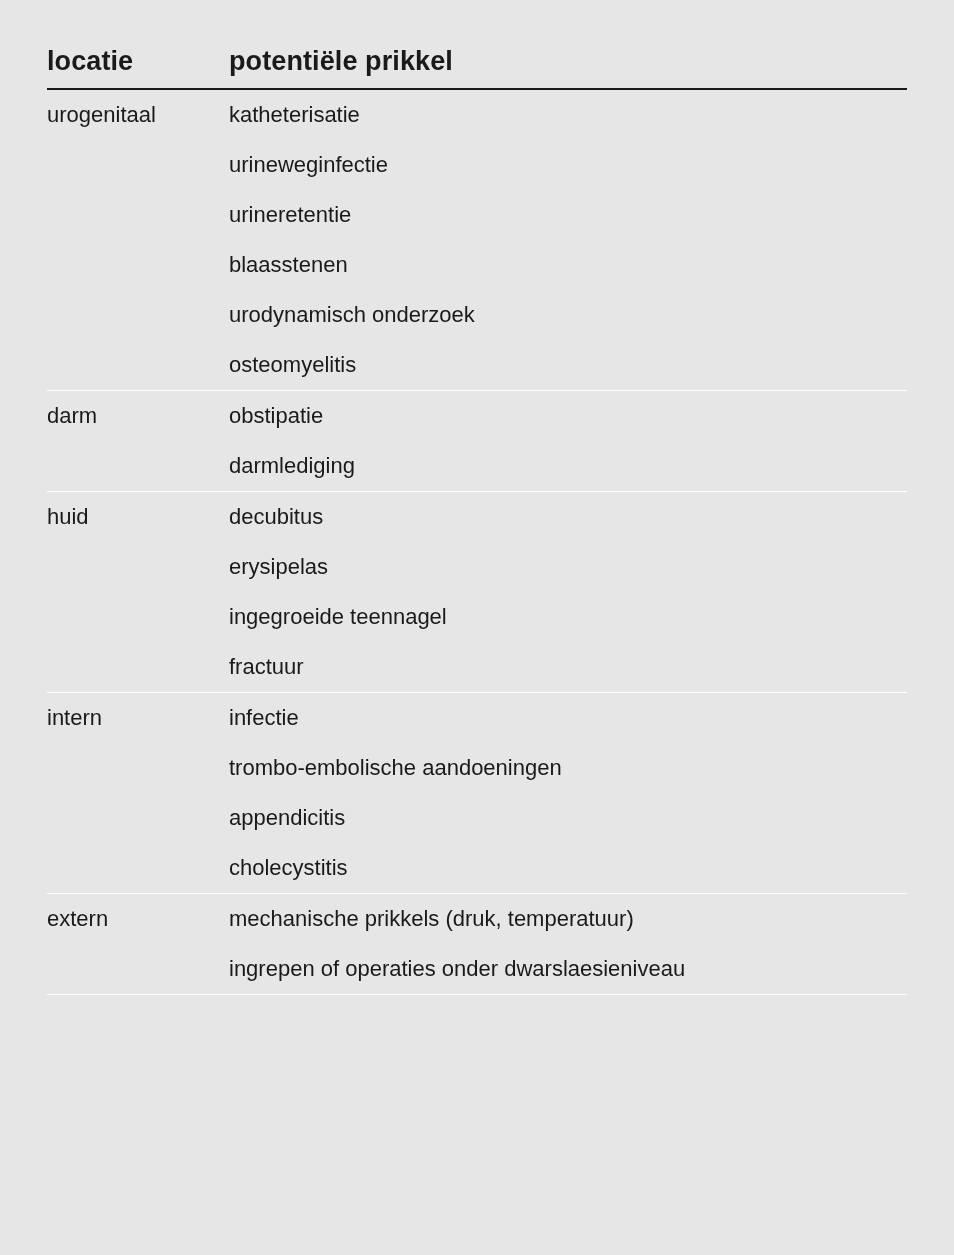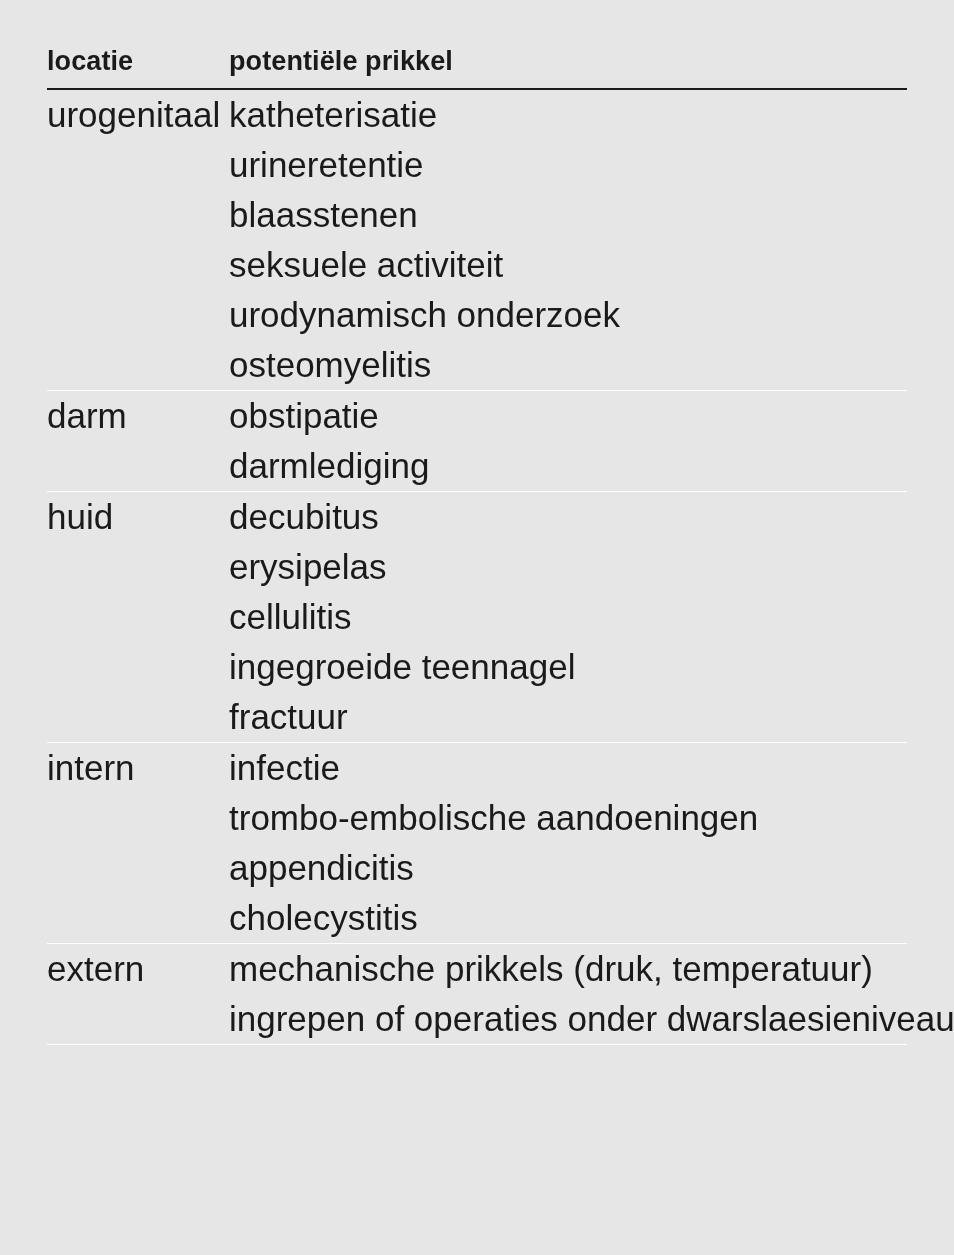--- a/index.html
+++ b/index.html
@@ -38,21 +38,21 @@
   }
   thead th.head-loc {
     border-bottom: 2px solid #1a1a1a;
     padding-right: 20px;
   }
   thead th.head-stim {
     border-bottom: 2px solid #1a1a1a;
   }
 
   tbody td {
-    font-size: 35px;
+    font-size: 22px;
     font-weight: normal;
     padding: 0;
     vertical-align: top;
     line-height: 50px;
     height: 50px;
   }
   td.cell-loc {
     padding-right: 20px;
     white-space: nowrap;
   }
@@ -86,29 +86,29 @@
         <th class="head-stim">potentiële prikkel</th>
       </tr>
     </thead>
     <tbody id="table-body">
         <tr class="group-start first-group">
           <td class="cell-loc">urogenitaal</td>
           <td class="cell-stim">katheterisatie</td>
         </tr>
         <tr>
           <td class="cell-loc"></td>
+          <td class="cell-stim">urineweginfectie</td>
+        </tr>
+        <tr>
+          <td class="cell-loc"></td>
           <td class="cell-stim">urineretentie</td>
         </tr>
         <tr>
           <td class="cell-loc"></td>
           <td class="cell-stim">blaasstenen</td>
-        </tr>
-        <tr>
-          <td class="cell-loc"></td>
-          <td class="cell-stim">seksuele activiteit</td>
         </tr>
         <tr>
           <td class="cell-loc"></td>
           <td class="cell-stim">urodynamisch onderzoek</td>
         </tr>
         <tr>
           <td class="cell-loc"></td>
           <td class="cell-stim">osteomyelitis</td>
         </tr>
         <tr class="group-start">
@@ -119,24 +119,20 @@
           <td class="cell-loc"></td>
           <td class="cell-stim">darmlediging</td>
         </tr>
         <tr class="group-start">
           <td class="cell-loc">huid</td>
           <td class="cell-stim">decubitus</td>
         </tr>
         <tr>
           <td class="cell-loc"></td>
           <td class="cell-stim">erysipelas</td>
-        </tr>
-        <tr>
-          <td class="cell-loc"></td>
-          <td class="cell-stim">cellulitis</td>
         </tr>
         <tr>
           <td class="cell-loc"></td>
           <td class="cell-stim">ingegroeide teennagel</td>
         </tr>
         <tr>
           <td class="cell-loc"></td>
           <td class="cell-stim">fractuur</td>
         </tr>
         <tr class="group-start">

